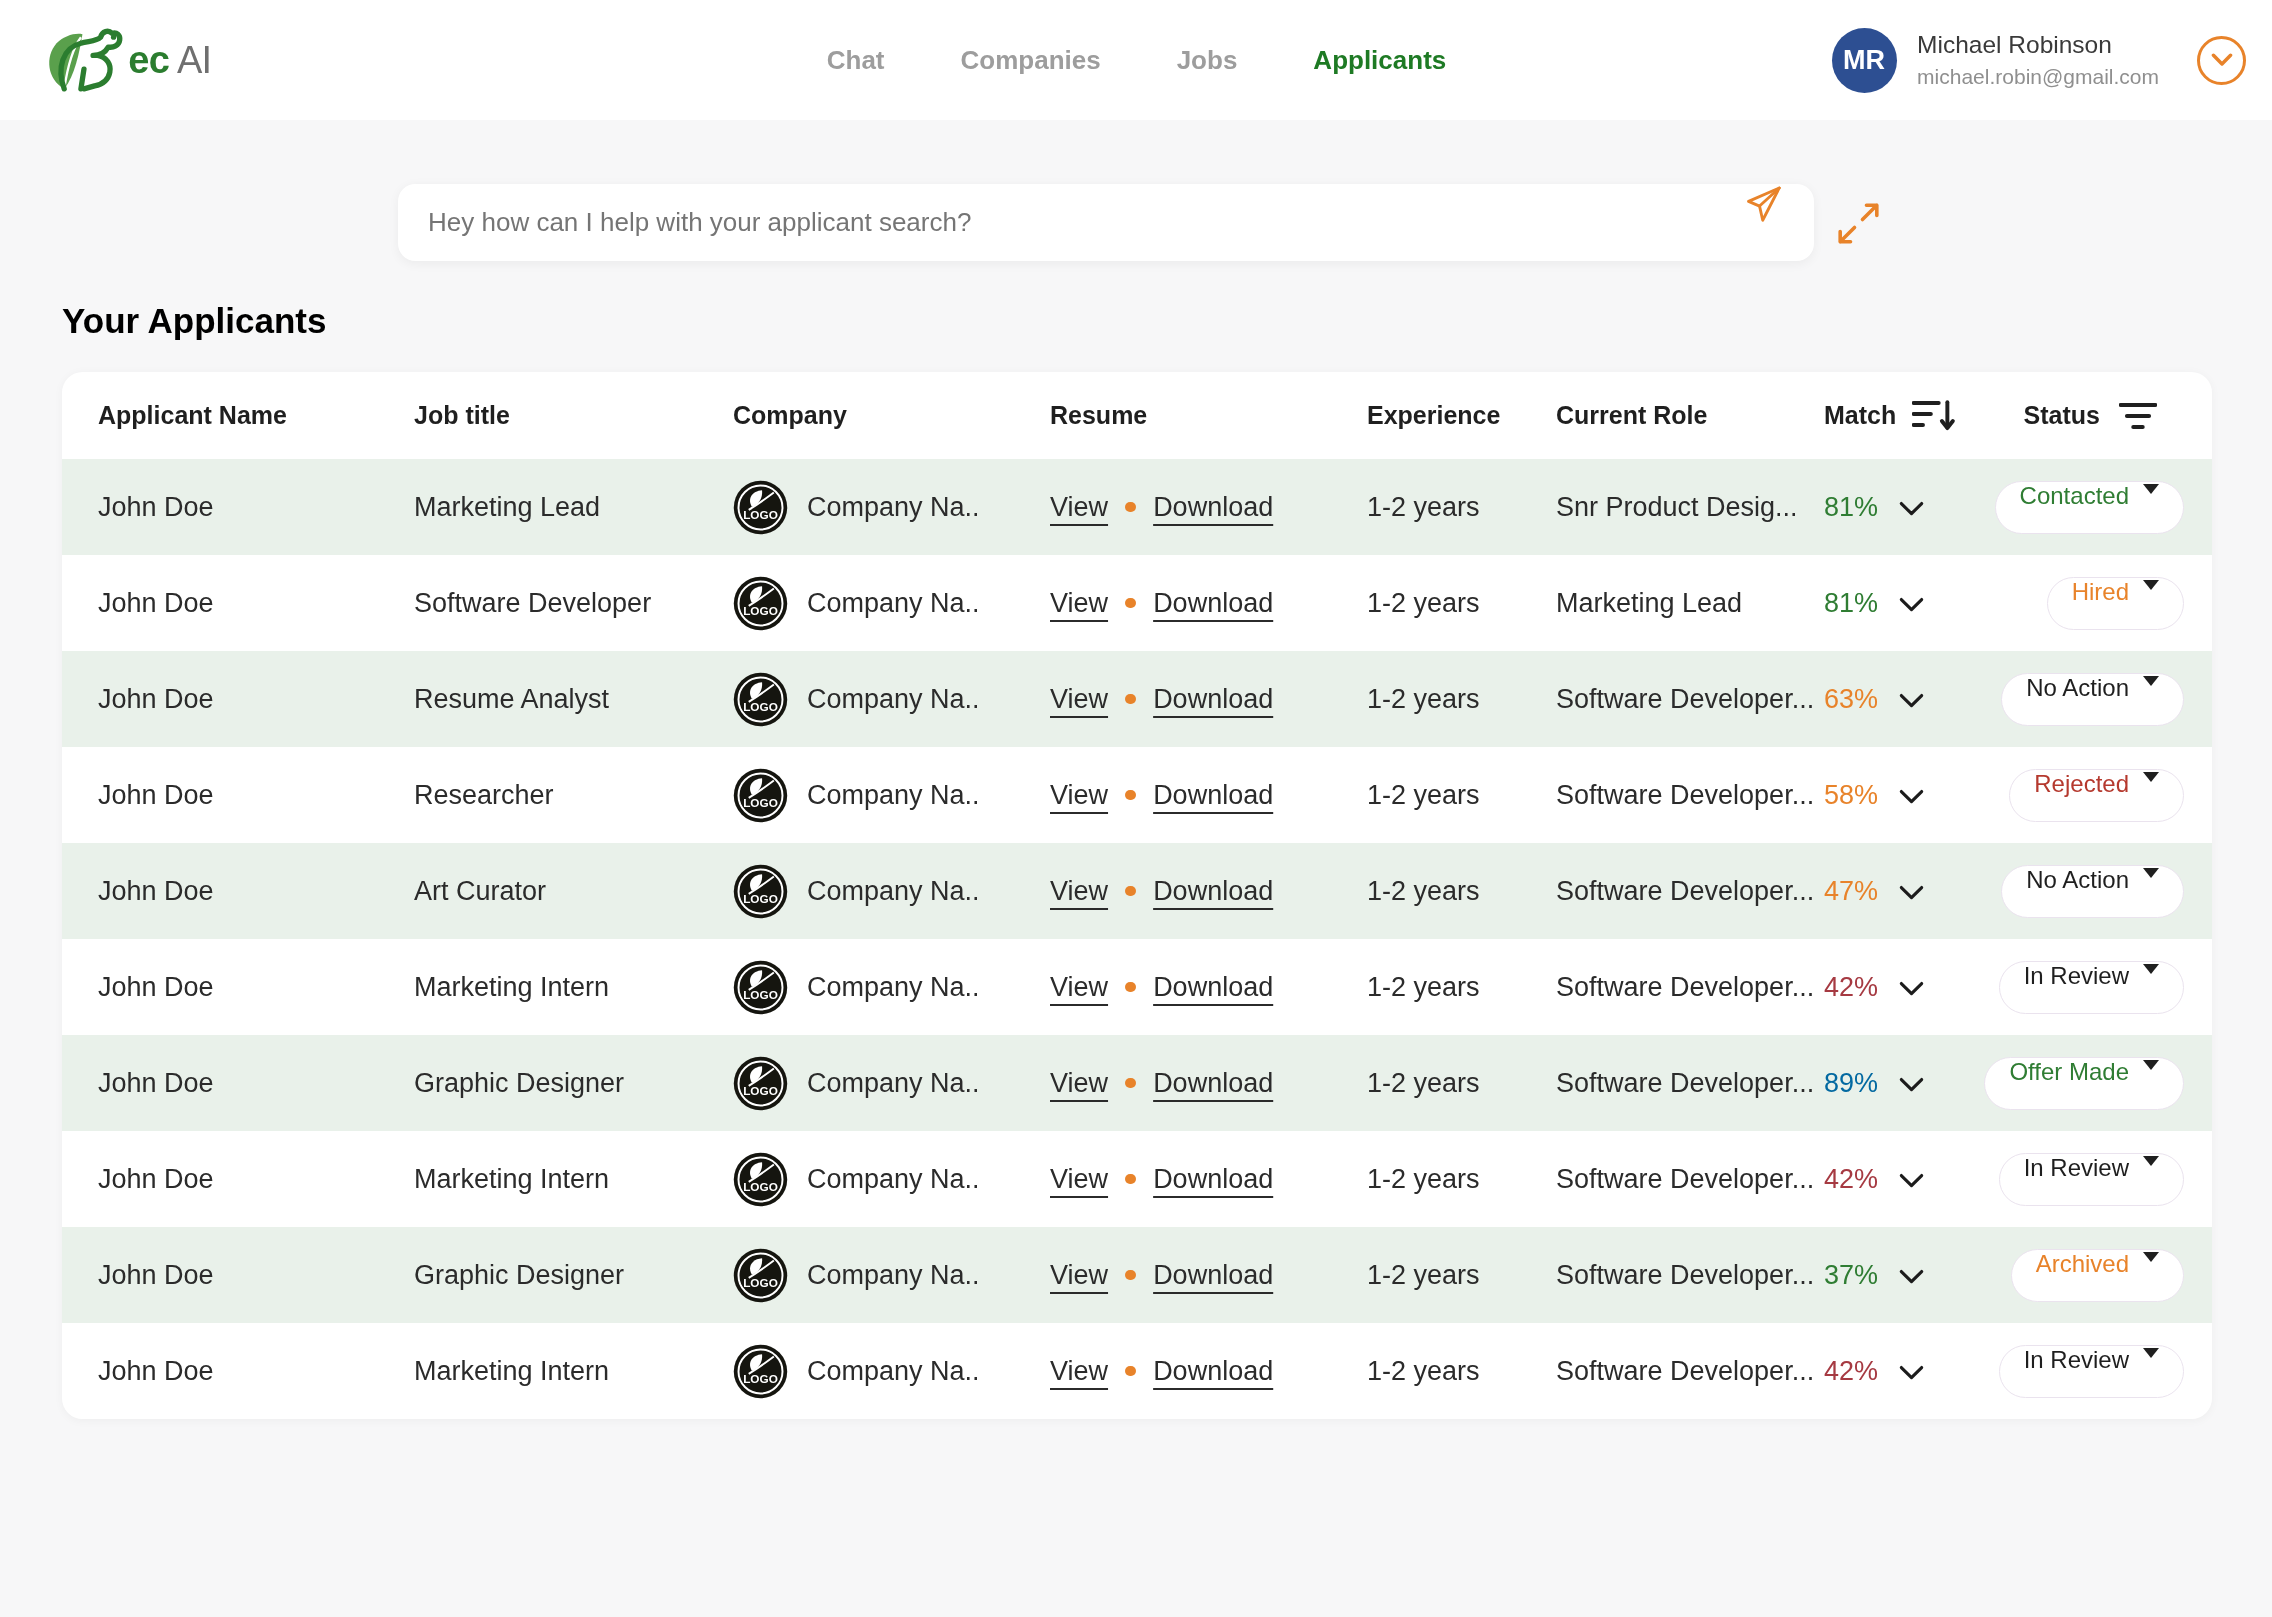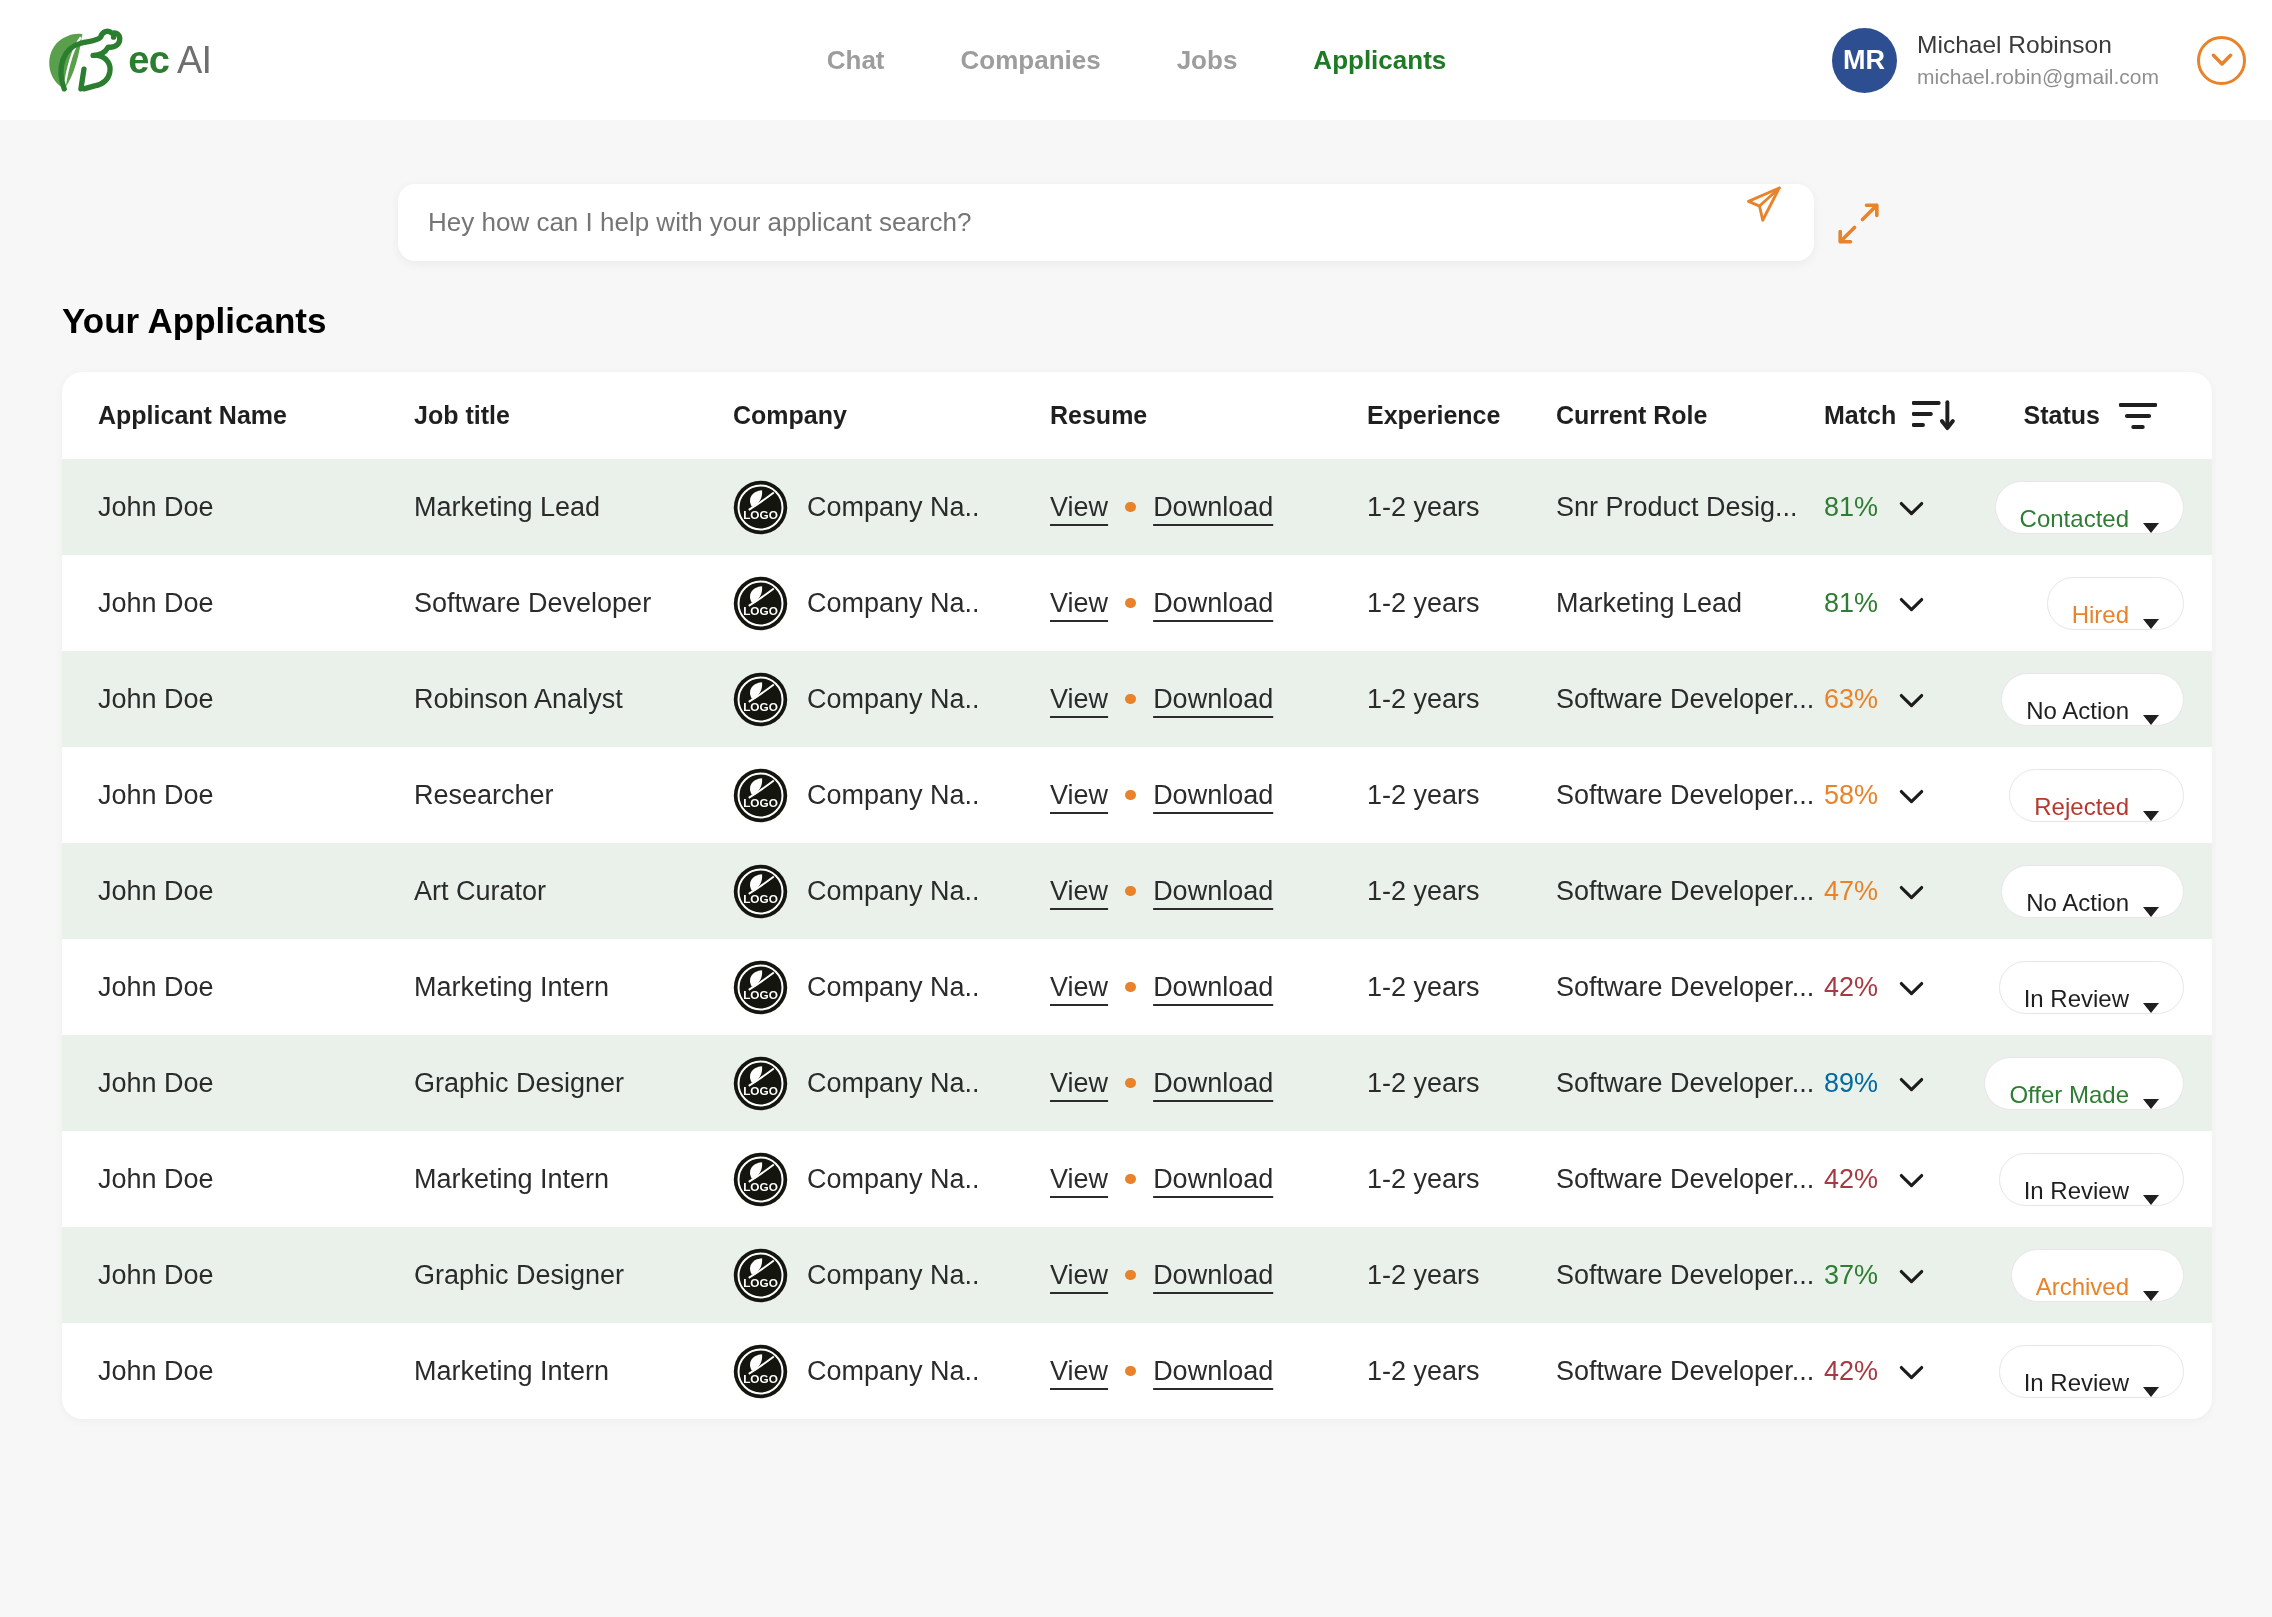--- a/index.html
+++ b/index.html
@@ -53,21 +53,21 @@
 
   .col-company{display:flex;align-items:center;gap:19px;min-width:0;}
   .company-name{white-space:nowrap;overflow:hidden;}
   .col-resume{display:flex;align-items:center;gap:17.4px;}
   .link{text-decoration:underline;text-underline-offset:8px;text-decoration-thickness:2px;
         color:#2b2b2b;cursor:pointer;white-space:nowrap;}
   .dot{width:10.3px;height:10.3px;border-radius:50%;background:#e8832a;flex:0 0 auto;}
   .col-match{display:flex;align-items:center;gap:20.5px;}
   .match-chevron{cursor:pointer;display:flex;margin-top:4.7px;}
   .col-status{display:flex;justify-content:flex-end;}
-  .pill{display:flex;align-items:flex-end;gap:14px;background:#fff;border:1.6px solid #eae3ee;
+  .pill{display:flex;align-items:flex-start;gap:14px;background:#fff;border:1.6px solid #eae3ee;
         border-radius:35px;height:51px;padding:0 24px;font-size:24px;cursor:pointer;white-space:nowrap;}
   .tri{width:0;height:0;border-left:8px solid transparent;border-right:8px solid transparent;
        border-top:10.3px solid #1f1f1f;margin-top:2.4px;}
 </style>
 </head>
 <body>
 
 <div id="page">
 
   <header class="app-header">
@@ -228,21 +228,21 @@
     <span class="col-status">
       <span class="pill">
         <span style="color: rgb(232, 131, 42);">Hired</span>
         <span class="tri"></span>
       </span>
     </span>
   </div>
 
   <div class="trow tr">
     <span>John Doe</span>
-    <span>Robinson Analyst</span>
+    <span>Resume Analyst</span>
     <span class="col-company">
       <svg width="55" height="55" viewBox="0 0 70 70" style="flex:0 0 auto;font-size:34px">
         <circle cx="35" cy="35" r="34" fill="#15150f"></circle>
         <circle cx="35" cy="35" r="28" fill="none" stroke="#ffffff" stroke-width="2.5"></circle>
         <path d="M24 34 C 18 24 24 14 37 13 C 38 23 33 31 24 34 Z" fill="#ffffff"></path>
         <path d="M20 38 C 30 32 44 22 52 16" stroke="#ffffff" stroke-width="2.5" fill="none"></path>
         <text class="logo-text" x="35" y="50" text-anchor="middle" font-family="Liberation Sans, sans-serif" font-size="15" font-weight="700" fill="#ffffff">LOGO</text>
       </svg>
       <span class="company-name">Company Na..</span>
     </span>

